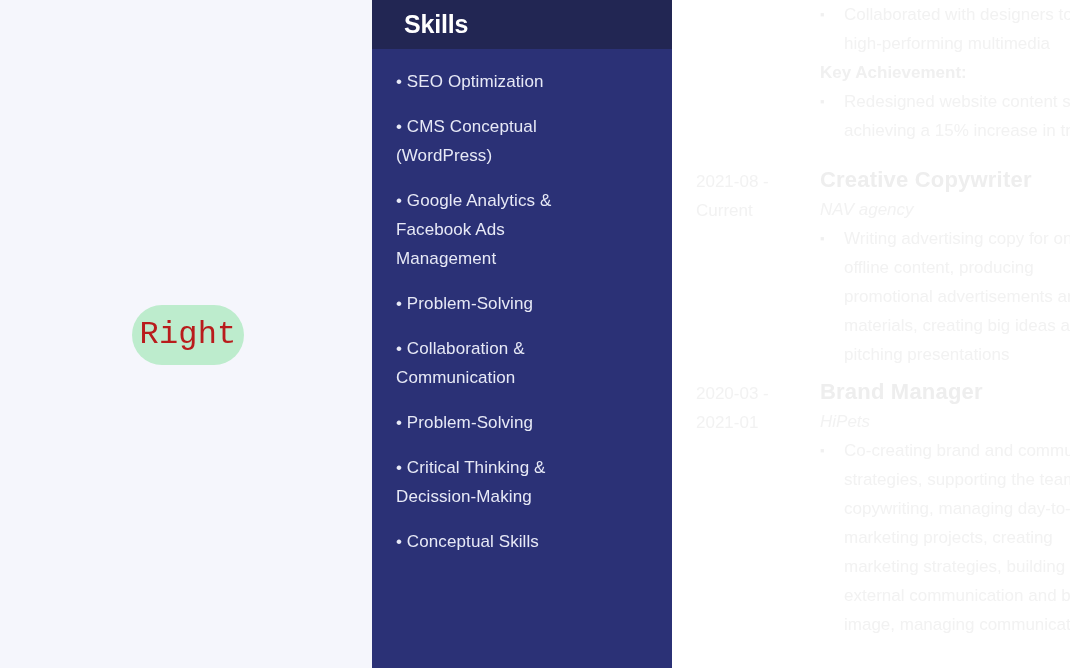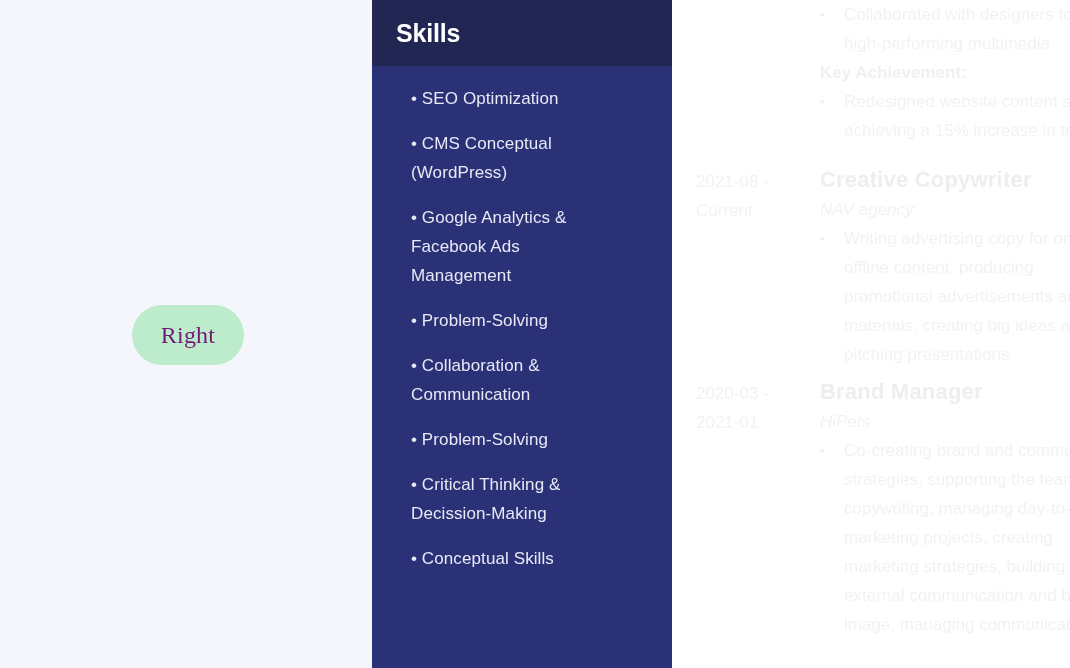--- a/index.html
+++ b/index.html
@@ -43,56 +43,56 @@
     top: 305px;
     width: 112px;
     height: 60px;
     border-radius: 30px;
     background: #bdeccd;
     display: flex;
     align-items: center;
     justify-content: center;
   }
   .verdict-pill .verdict-label {
-    font-size: 24px;
+    font-size: 32px;
     line-height: 1;
-    color: #701a75;
-    font-family: Liberation Serif, serif;
+    color: #b91c1c;
+    font-family: Liberation Mono, monospace;
     letter-spacing: 0.2px;
   }
 
   
   .skills-panel {
     position: absolute;
     left: 372px;
     top: 0;
     width: 300px;
     height: 668px;
     background: #2b3176;
     overflow: hidden;
   }
 
   .skills-header {
-    height: 66px;
+    height: 49px;
     background: #222653;
     display: flex;
     align-items: center;
-    padding-left: 24px;
+    padding-left: 32px;
   }
   .skills-header .skills-title {
     color: #ffffff;
     font-size: 25px;
     font-weight: bold;
     line-height: 1;
     letter-spacing: -0.2px;
     font-family: "Liberation Sans", sans-serif;
   }
 
   .skills-body {
-    padding: 18px 24px 0 39px;
+    padding: 18px 24px 0 24px;
   }
 
   .skill-item {
     color: #e7e9f6;
     font-size: 17px;
     line-height: 29px;
     margin-bottom: 16px;
     font-family: "Liberation Sans", sans-serif;
     letter-spacing: 0.1px;
     white-space: pre-line;

